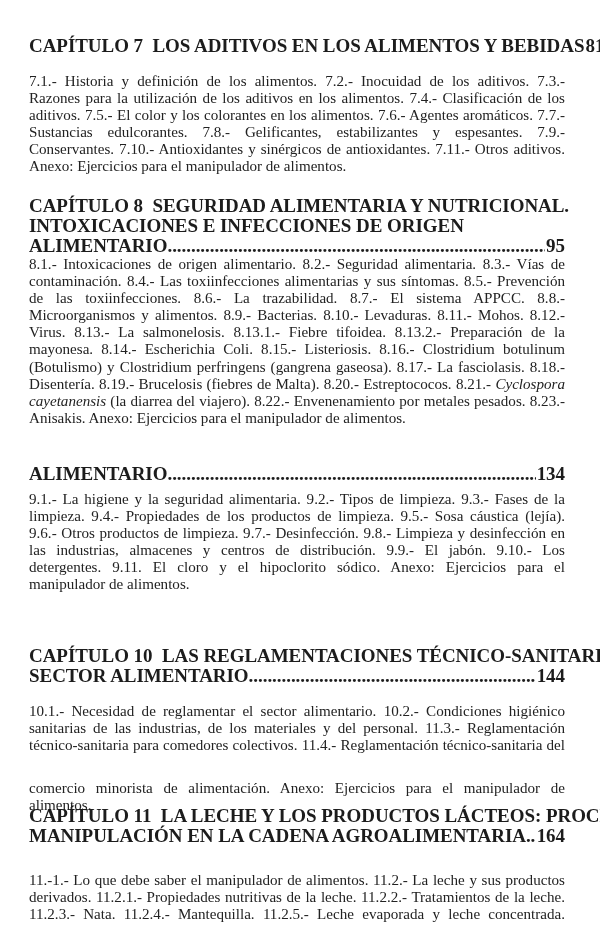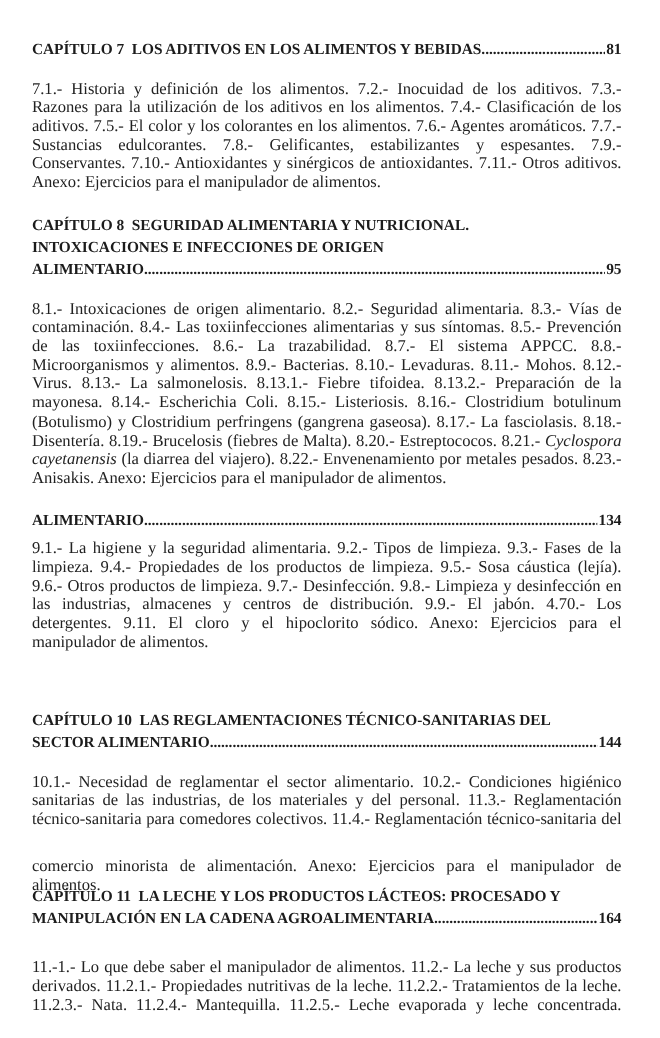--- a/index.html
+++ b/index.html
@@ -4,21 +4,21 @@
 <style>
   html, body { margin: 0; padding: 0; background: #ffffff; }
   body {
     width: 600px; height: 944px; overflow: hidden; position: relative;
     font-family: "Liberation Serif", "DejaVu Serif", serif;
     color: #1a1a1a;
   }
   .page { position: absolute; left: 29px; top: 0; width: 536px; }
   .chapter { position: absolute; left: 0; width: 536px; }
   .heading {
-    font-weight: bold; font-size: 14px; line-height: 20px;
+    font-weight: bold; font-size: 19px; line-height: 20px;
     color: #1c1c1c; letter-spacing: -0.05px;
   }
   .heading .line { display: block; white-space: nowrap; }
   .heading .tocline { display: flex; white-space: nowrap; }
   .heading .tocline .leader { flex: 1; overflow: hidden; white-space: nowrap; }
   .heading .tocline .leader::after {
     content: "....................................................................................................................................................................";
   }
   .heading .pg { padding-left: 1px; }
   .body {
@@ -54,21 +54,21 @@
   <section class="chapter" style="top:196px">
     <div class="heading">
       <span class="line" style="white-space:pre">CAPÍTULO 8  SEGURIDAD ALIMENTARIA Y NUTRICIONAL.</span>
       <span class="line">INTOXICACIONES E INFECCIONES DE ORIGEN</span>
       <span class="tocline">
         <span>ALIMENTARIO</span>
           <span class="leader"></span>
           <span class="pg">95</span>
       </span>
     </div>
-    <div class="body" style="margin-top:17px">
+    <div class="body" style="">
       <span class="ln" style="white-space: normal; text-align: justify; text-align-last: justify;">8.1.- Intoxicaciones de origen alimentario. 8.2.- Seguridad alimentaria. 8.3.- Vías de</span>
       <span class="ln" style="white-space: normal; text-align: justify; text-align-last: justify;">contaminación. 8.4.- Las toxiinfecciones alimentarias y sus síntomas. 8.5.- Prevención</span>
       <span class="ln" style="white-space: normal; text-align: justify; text-align-last: justify;">de las toxiinfecciones. 8.6.- La trazabilidad. 8.7.- El sistema APPCC. 8.8.-</span>
       <span class="ln" style="white-space: normal; text-align: justify; text-align-last: justify;">Microorganismos y alimentos. 8.9.- Bacterias. 8.10.- Levaduras. 8.11.- Mohos. 8.12.-</span>
       <span class="ln" style="white-space: normal; text-align: justify; text-align-last: justify;">Virus. 8.13.- La salmonelosis. 8.13.1.- Fiebre tifoidea. 8.13.2.- Preparación de la</span>
       <span class="ln" style="white-space: normal; text-align: justify; text-align-last: justify;">mayonesa. 8.14.- Escherichia Coli. 8.15.- Listeriosis. 8.16.-  Clostridium botulinum</span>
       <span class="ln" style="white-space: normal; text-align: justify; text-align-last: justify;">(Botulismo) y Clostridium perfringens (gangrena gaseosa). 8.17.- La fasciolasis. 8.18.-</span>
       <span class="ln" style="white-space: normal; text-align: justify; text-align-last: justify;"><span style="white-space:pre">Disentería. 8.19.- Brucelosis (fiebres de Malta). 8.20.- Estreptococos. 8.21.- </span><i>Cyclospora</i></span>
       <span class="ln" style="white-space: normal; text-align: justify; text-align-last: justify;"><i>cayetanensis</i> <span>(la diarrea del viajero). 8.22.- Envenenamiento por metales pesados. 8.23.-</span></span>
       <span class="ln last">Anisakis. Anexo: Ejercicios para el manipulador de alimentos.</span>
@@ -80,21 +80,21 @@
       <span class="tocline">
         <span>ALIMENTARIO</span>
           <span class="leader"></span>
           <span class="pg">134</span>
       </span>
     </div>
     <div class="body" style="margin-top:7px">
       <span class="ln" style="white-space: normal; text-align: justify; text-align-last: justify;">9.1.- La higiene y la seguridad alimentaria. 9.2.- Tipos de limpieza. 9.3.- Fases de la</span>
       <span class="ln" style="white-space: normal; text-align: justify; text-align-last: justify;">limpieza. 9.4.- Propiedades de los productos de limpieza. 9.5.- Sosa cáustica (lejía).</span>
       <span class="ln" style="white-space: normal; text-align: justify; text-align-last: justify;">9.6.- Otros productos de limpieza. 9.7.- Desinfección. 9.8.- Limpieza y desinfección en</span>
-      <span class="ln" style="white-space: normal; text-align: justify; text-align-last: justify;">las industrias, almacenes y centros de distribución. 9.9.- El jabón. 4.70.- Los</span>
+      <span class="ln" style="white-space: normal; text-align: justify; text-align-last: justify;">las industrias, almacenes y centros de distribución. 9.9.- El jabón. 9.10.- Los</span>
       <span class="ln" style="white-space: normal; text-align: justify; text-align-last: justify;">detergentes. 9.11. El cloro y el hipoclorito sódico. Anexo: Ejercicios para el</span>
       <span class="ln last">manipulador de alimentos.</span>
     </div>
   </section>
 
   <section class="chapter" style="top:646px">
     <div class="heading">
       <span class="line" style="white-space:pre">CAPÍTULO 10  LAS REGLAMENTACIONES TÉCNICO-SANITARIAS DEL</span>
       <span class="tocline">
         <span>SECTOR ALIMENTARIO</span>

